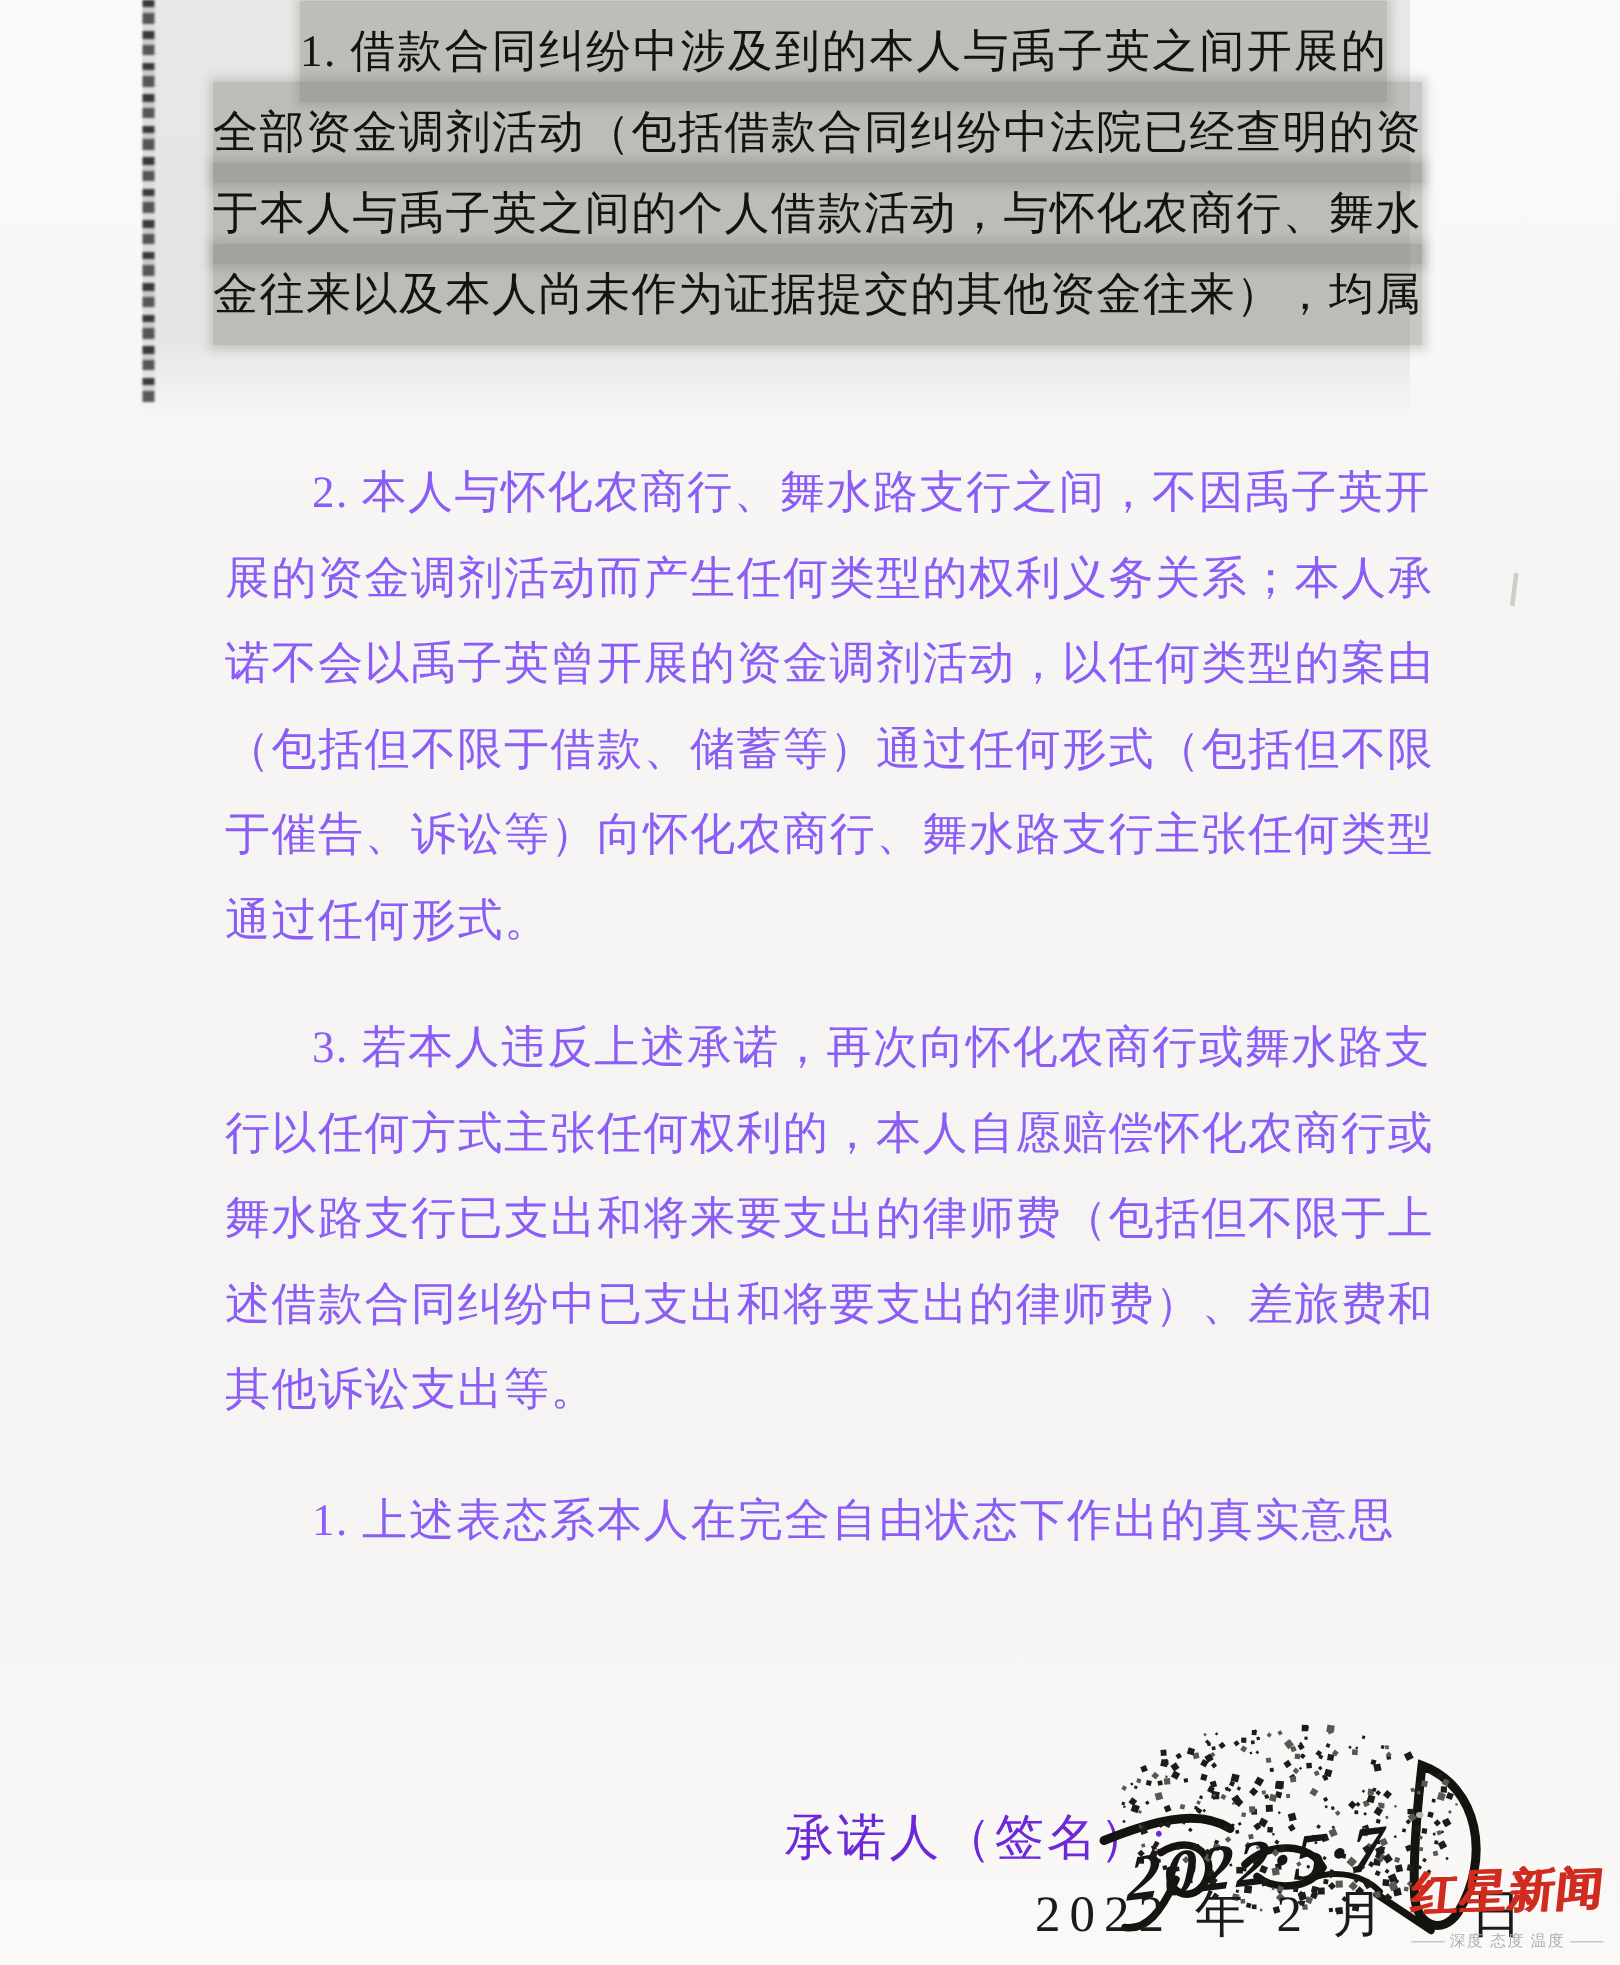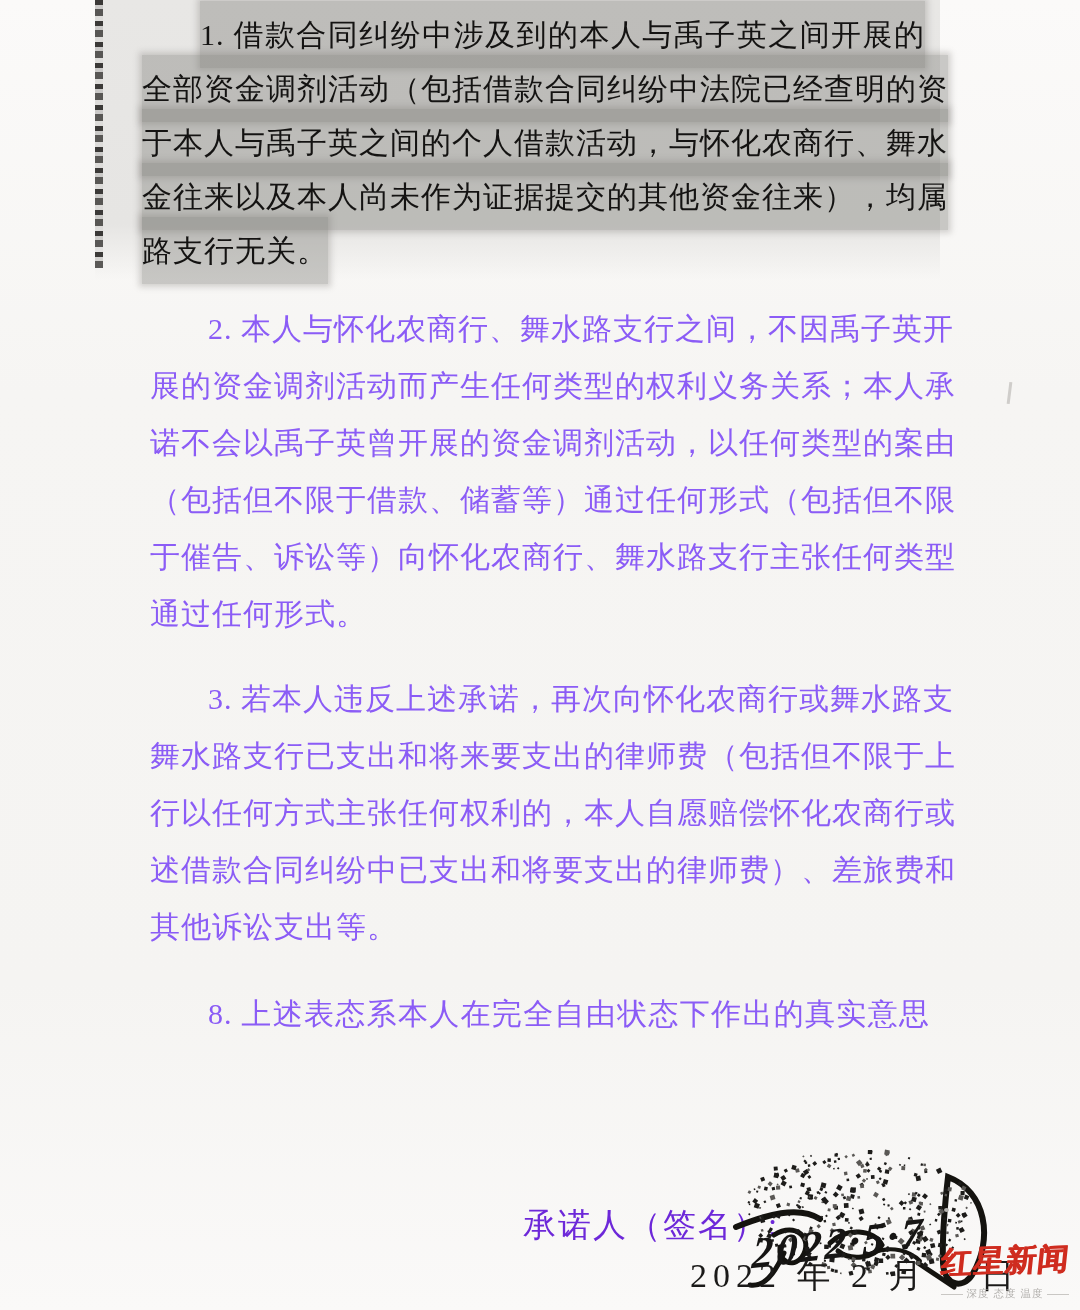--- a/index.html
+++ b/index.html
@@ -154,42 +154,41 @@
 </style>
 </head>
 <body>
 
 <section class="p1-block">
   <div class="scan-edge"></div>
   <div class="p1-line first"><span class="band">1. 借款合同纠纷中涉及到的本人与禹子英之间开展的</span></div>
   <div class="p1-line"><span class="band">全部资金调剂活动（包括借款合同纠纷中法院已经查明的资</span></div>
   <div class="p1-line"><span class="band">于本人与禹子英之间的个人借款活动，与怀化农商行、舞水</span></div>
   <div class="p1-line"><span class="band">金往来以及本人尚未作为证据提交的其他资金往来），均属</span></div>
-  <div class="p1-line last"><span class="band">路支行无关。</span></div>
 </section>
 
 <section class="para" id="para2">
   <div class="line first">2. 本人与怀化农商行、舞水路支行之间，不因禹子英开</div>
   <div class="line">展的资金调剂活动而产生任何类型的权利义务关系；本人承</div>
   <div class="line">诺不会以禹子英曾开展的资金调剂活动，以任何类型的案由</div>
   <div class="line">（包括但不限于借款、储蓄等）通过任何形式（包括但不限</div>
   <div class="line">于催告、诉讼等）向怀化农商行、舞水路支行主张任何类型</div>
   <div class="line last">通过任何形式。</div>
 </section>
 
 <section class="para" id="para3">
   <div class="line first">3. 若本人违反上述承诺，再次向怀化农商行或舞水路支</div>
+  <div class="line">行以任何方式主张任何权利的，本人自愿赔偿怀化农商行或</div>
   <div class="line">舞水路支行已支出和将来要支出的律师费（包括但不限于上</div>
-  <div class="line">行以任何方式主张任何权利的，本人自愿赔偿怀化农商行或</div>
   <div class="line">述借款合同纠纷中已支出和将要支出的律师费）、差旅费和</div>
   <div class="line last">其他诉讼支出等。</div>
 </section>
 
 <section class="para" id="para4">
-  <div class="line first">8. 上述表态系本人在完全自由状态下作出的真实意思</div>
+  <div class="line first">1. 上述表态系本人在完全自由状态下作出的真实意思</div>
 </section>
 
 <div class="sign-label">承诺人（签名）:</div>
 
 <div class="signature">
   <svg id="sig-svg" width="295" height="168" viewBox="0 0 295 168" xmlns="http://www.w3.org/2000/svg">
     <g fill="none" stroke="#14130f" stroke-linecap="round">
       <path d="M14,92 C44,80 76,70 98,84" stroke-width="6"></path>
       <path d="M52,100 C74,86 92,104 80,122 C70,134 56,126 58,112" stroke-width="5"></path>
       <path d="M108,108 C124,92 152,94 160,110 C152,124 128,126 116,116" stroke-width="5"></path>

